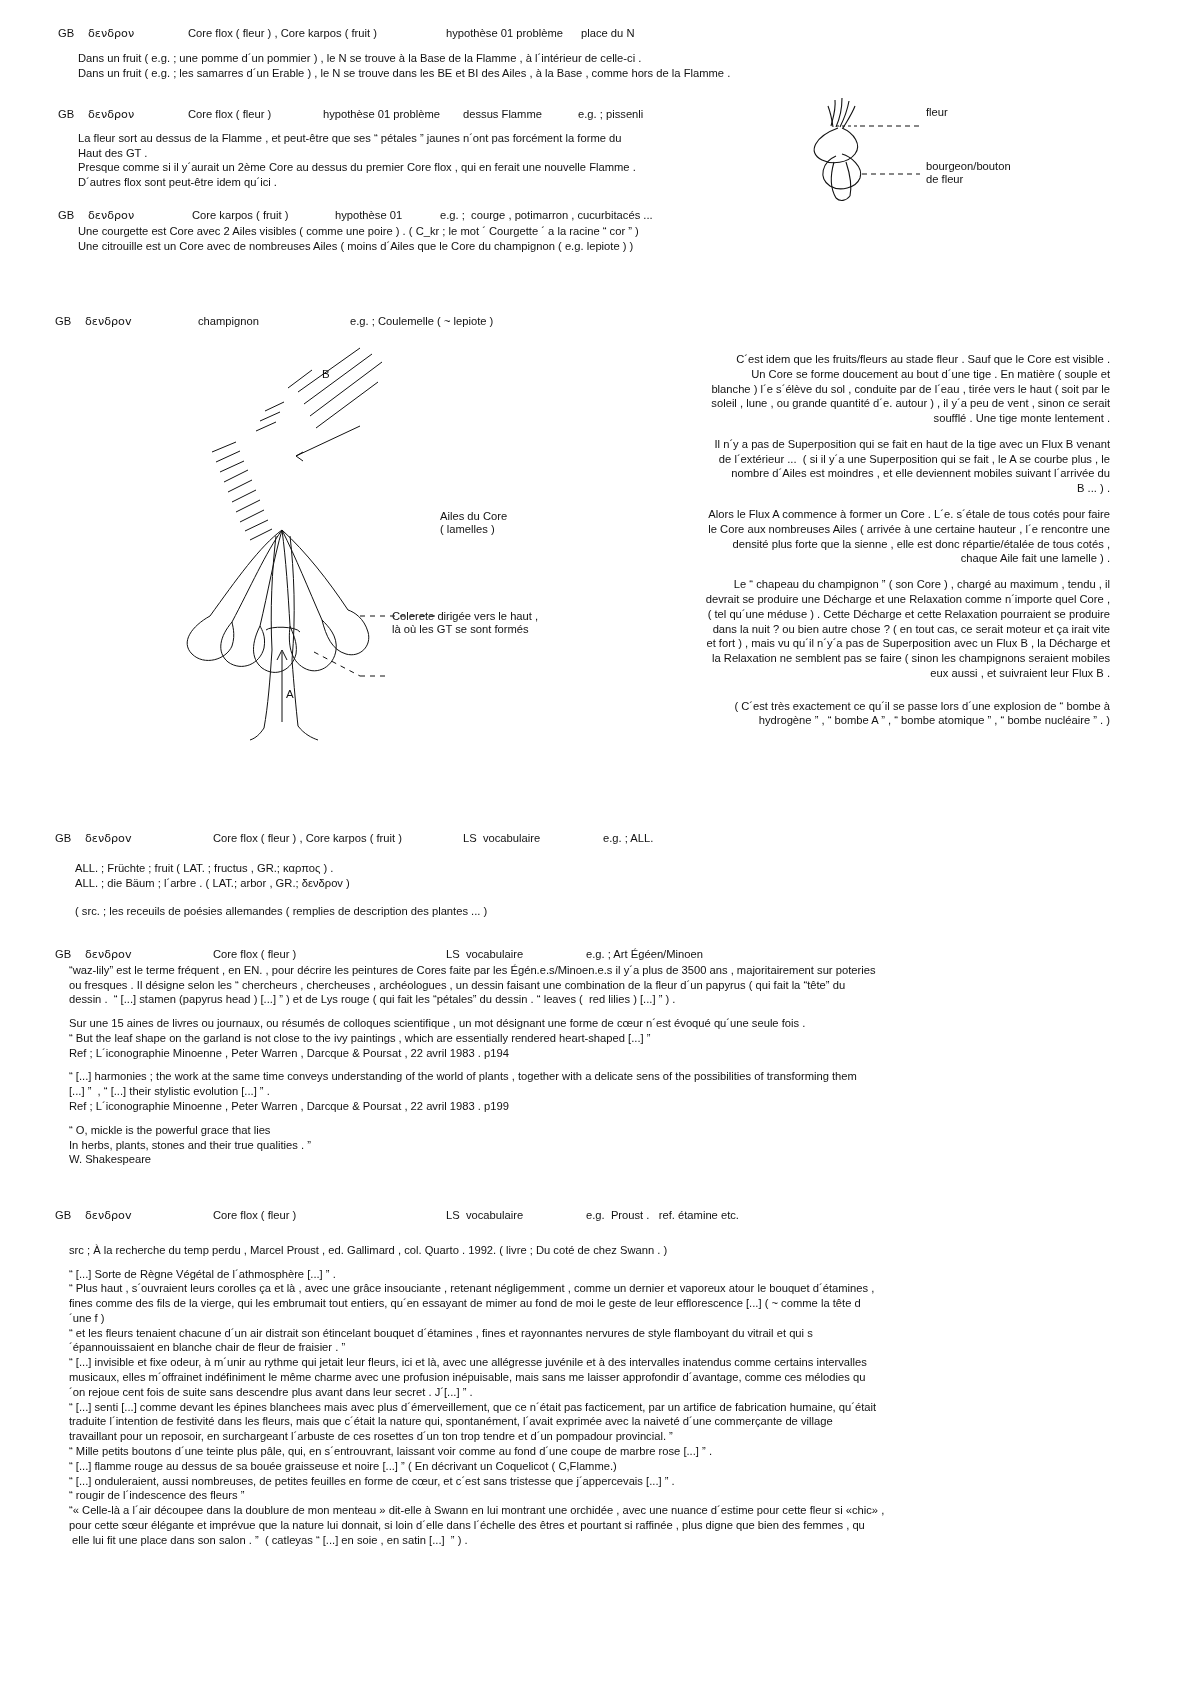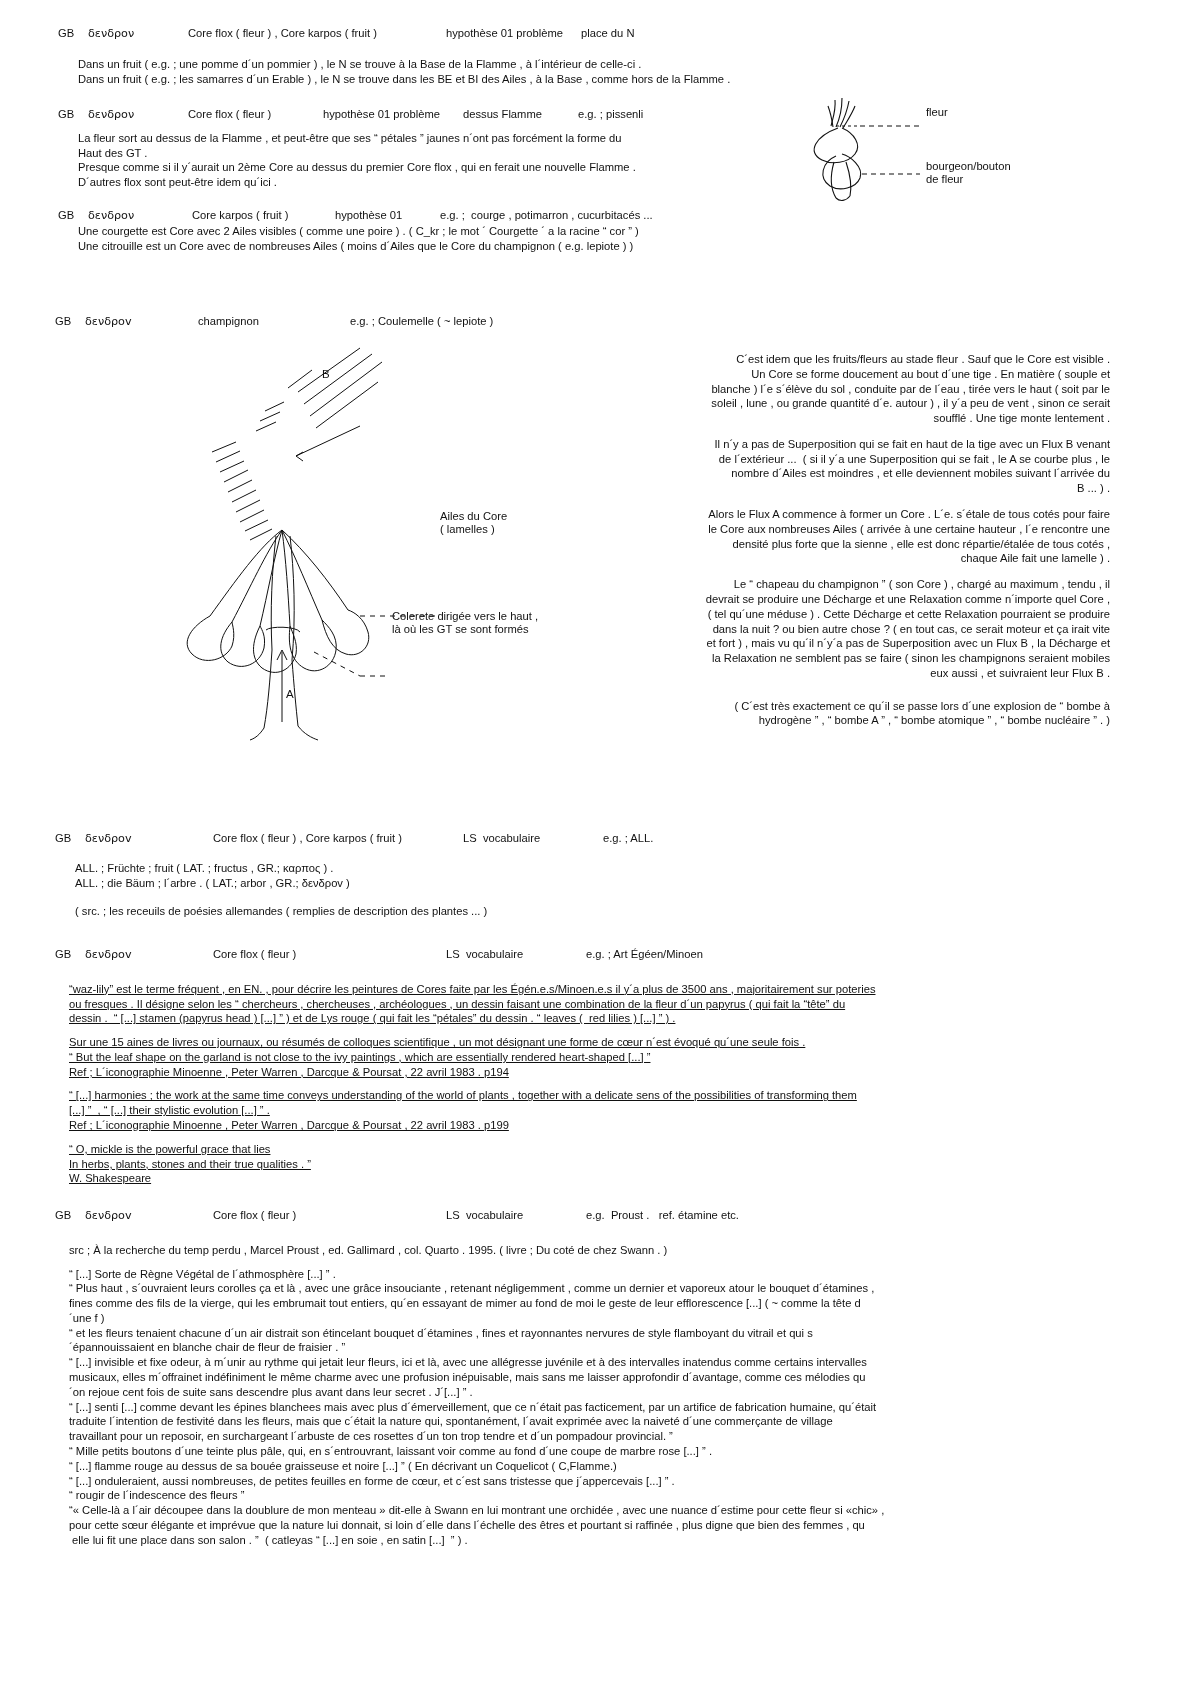--- a/index.html
+++ b/index.html
@@ -59,21 +59,21 @@
 <div class="page">
 
   <div class="sec abs" style="left:58px; top:26px; width:1100px;">
     <div class="hdr">
       <span class="gb">GB</span>
       <span class="gk" style="width:100px;">δενδρον</span>
       <span style="width:258px;">Core flox ( fleur ) , Core karpos ( fruit )</span>
       <span style="width:135px;">hypothèse 01 problème</span>
       <span>place du N</span>
     </div>
-    <div class="indent" style="margin-top:15px;">
+    <div class="indent" style="margin-top:9px;">
       <p>Dans un fruit ( e.g. ; une pomme d´un pommier ) , le N se trouve à la Base de la Flamme , à l´intérieur de celle-ci .</p>
       <p>Dans un fruit ( e.g. ; les samarres d´un Erable ) , le N se trouve dans les BE et BI des Ailes , à la Base , comme hors de la Flamme .</p>
     </div>
   </div>
 
   <div class="sec abs" style="left:58px; top:107px; width:760px;">
     <div class="hdr">
       <span class="gb">GB</span>
       <span class="gk" style="width:100px;">δενδρον</span>
       <span style="width:135px;">Core flox ( fleur )</span>
@@ -248,21 +248,21 @@
   </div>
 
   <div class="sec abs" style="left:55px; top:947px; width:1115px;">
     <div class="hdr">
       <span class="gb">GB</span>
       <span class="gk" style="width:128px;">δενδρov</span>
       <span style="width:233px;">Core flox ( fleur )</span>
       <span style="width:140px;">LS  vocabulaire</span>
       <span>e.g. ; Art Égéen/Minoen</span>
     </div>
-    <div class="indent2" style="margin-top:19px;text-decoration:underline;">
+    <div class="indent2" style="">
       <p class="body-txt">“waz-lily” est le terme fréquent , en EN. , pour décrire les peintures de Cores faite par les Égén.e.s/Minoen.e.s il y´a plus de 3500 ans , majoritairement sur poteries
 ou fresques . Il désigne selon les “ chercheurs , chercheuses , archéologues , un dessin faisant une combination de la fleur d´un papyrus ( qui fait la “tête” du
 dessin .  “ [...] stamen (papyrus head ) [...] ” ) et de Lys rouge ( qui fait les “pétales” du dessin . “ leaves (  red lilies ) [...] ” ) .</p>
       <div class="gap"></div>
       <p class="body-txt">Sur une 15 aines de livres ou journaux, ou résumés de colloques scientifique , un mot désignant une forme de cœur n´est évoqué qu´une seule fois .
 “ But the leaf shape on the garland is not close to the ivy paintings , which are essentially rendered heart-shaped [...] ”
 Ref ; L´iconographie Minoenne , Peter Warren , Darcque &amp; Poursat , 22 avril 1983 . p194</p>
       <div class="gap"></div>
       <p class="body-txt">“ [...] harmonies ; the work at the same time conveys understanding of the world of plants , together with a delicate sens of the possibilities of transforming them
 [...] ”  , “ [...] their stylistic evolution [...] ” .
@@ -276,21 +276,21 @@
 
   <div class="sec abs" style="left:55px; top:1208px; width:1120px;">
     <div class="hdr">
       <span class="gb">GB</span>
       <span class="gk" style="width:128px;">δενδρov</span>
       <span style="width:233px;">Core flox ( fleur )</span>
       <span style="width:140px;">LS  vocabulaire</span>
       <span>e.g.  Proust .   ref. étamine etc.</span>
     </div>
     <div class="indent2" style="margin-top:19px;">
-      <p class="body-txt">src ; À la recherche du temp perdu , Marcel Proust , ed. Gallimard , col. Quarto . 1995. ( livre ; Du coté de chez Swann . )</p>
+      <p class="body-txt">src ; À la recherche du temp perdu , Marcel Proust , ed. Gallimard , col. Quarto . 1992. ( livre ; Du coté de chez Swann . )</p>
       <div class="gap"></div>
       <p class="body-txt">“ [...] Sorte de Règne Végétal de l´athmosphère [...] ” .</p>
       <p class="body-txt">“ Plus haut , s´ouvraient leurs corolles ça et là , avec une grâce insouciante , retenant négligemment , comme un dernier et vaporeux atour le bouquet d´étamines ,
 fines comme des fils de la vierge, qui les embrumait tout entiers, qu´en essayant de mimer au fond de moi le geste de leur efflorescence [...] ( ~ comme la tête d
 ´une f )</p>
       <p class="body-txt">“ et les fleurs tenaient chacune d´un air distrait son étincelant bouquet d´étamines , fines et rayonnantes nervures de style flamboyant du vitrail et qui s
 ´épannouissaient en blanche chair de fleur de fraisier . ”</p>
       <p class="body-txt">“ [...] invisible et fixe odeur, à m´unir au rythme qui jetait leur fleurs, ici et là, avec une allégresse juvénile et à des intervalles inatendus comme certains intervalles
 musicaux, elles m´offrainet indéfiniment le même charme avec une profusion inépuisable, mais sans me laisser approfondir d´avantage, comme ces mélodies qu
 ´on rejoue cent fois de suite sans descendre plus avant dans leur secret . J´[...] ” .</p>

